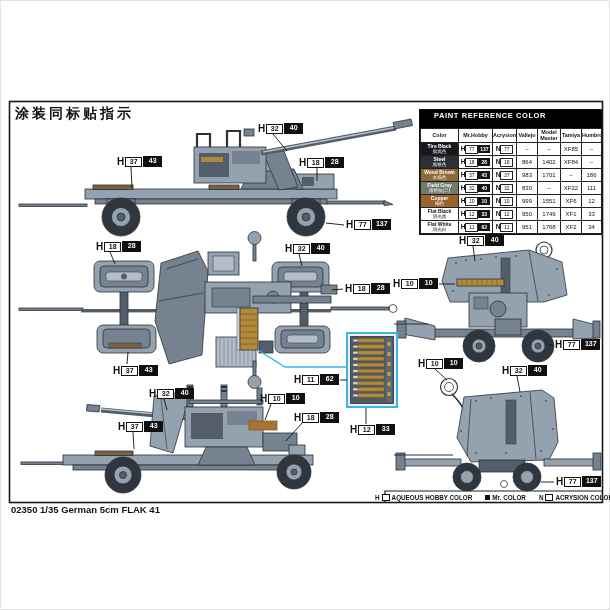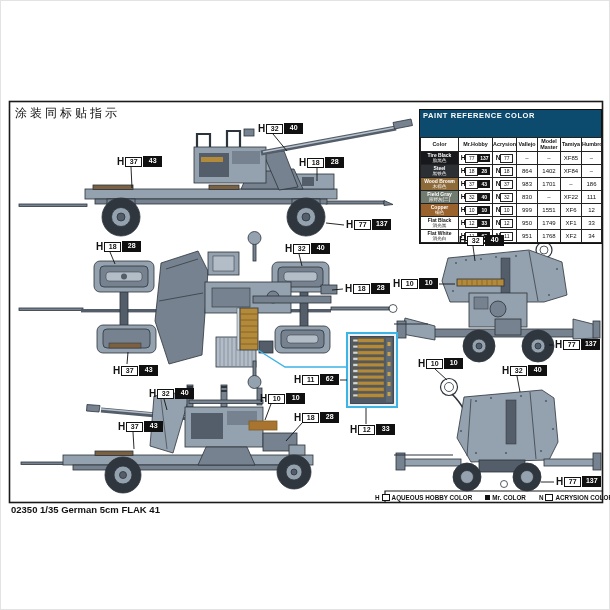--- a/index.html
+++ b/index.html
@@ -3,28 +3,28 @@
 <meta charset="utf-8">
 <style>
   html,body{margin:0;padding:0;background:#fff;}
   body{width:610px;height:610px;overflow:hidden;position:relative;
        font-family:"Liberation Sans","DejaVu Sans",sans-serif;color:#111;}
   #canvas{position:absolute;inset:0;width:610px;height:610px;border:1px solid #e3e3e3;box-sizing:border-box;}
   #art{position:absolute;left:0;top:0;z-index:1;}
 
   
   .title-block{position:absolute;left:14px;top:104px;z-index:5;}
-  .title-zh{font-size:12px;font-weight:normal;letter-spacing:3px;}
+  .title-zh{font-size:14px;font-weight:bold;letter-spacing:3px;}
   .title-en{font-size:13.5px;font-weight:bold;margin-top:1px;}
   .footer-label{position:absolute;left:10px;top:503px;font-size:9.5px;font-weight:bold;z-index:5;text-align:center;}
 
   
   #paint-table{position:absolute;left:418px;top:108px;width:181px;z-index:5;background:#fff;border:1px solid #111;}
-  .pt-title{background:#0c4a6e;color:#fff;font-size:7.5px;font-weight:bold;letter-spacing:.6px;
-            height:27px;line-height:11px;padding-left:3px;}
+  .pt-title{background:#000000;color:#fff;font-size:7.5px;font-weight:bold;letter-spacing:.6px;
+            height:18px;line-height:11px;padding-left:14px;}
   #paint-table table{border-collapse:collapse;width:100%;table-layout:fixed;}
   #paint-table th,#paint-table td{border:1px solid #222;text-align:center;padding:0;overflow:hidden;}
   #paint-table th{font-size:5.4px;line-height:1.1;height:13px;font-weight:bold;}
   #paint-table td{font-size:6px;height:12px;}
   .c-name div{font-size:5px;line-height:1.2;font-weight:bold;}
   .c-name .zh{font-size:4.6px;font-weight:normal;}
   .mh{font-size:6.5px;font-weight:bold;}
   .twb{display:inline-block;min-width:9px;height:7px;border:1px solid #222;background:#fff;color:#111;
        font-size:5px;line-height:7px;padding:0 1px;vertical-align:middle;font-weight:normal;}
   .tbb{display:inline-block;min-width:10px;height:8px;background:#141414;color:#fff;

